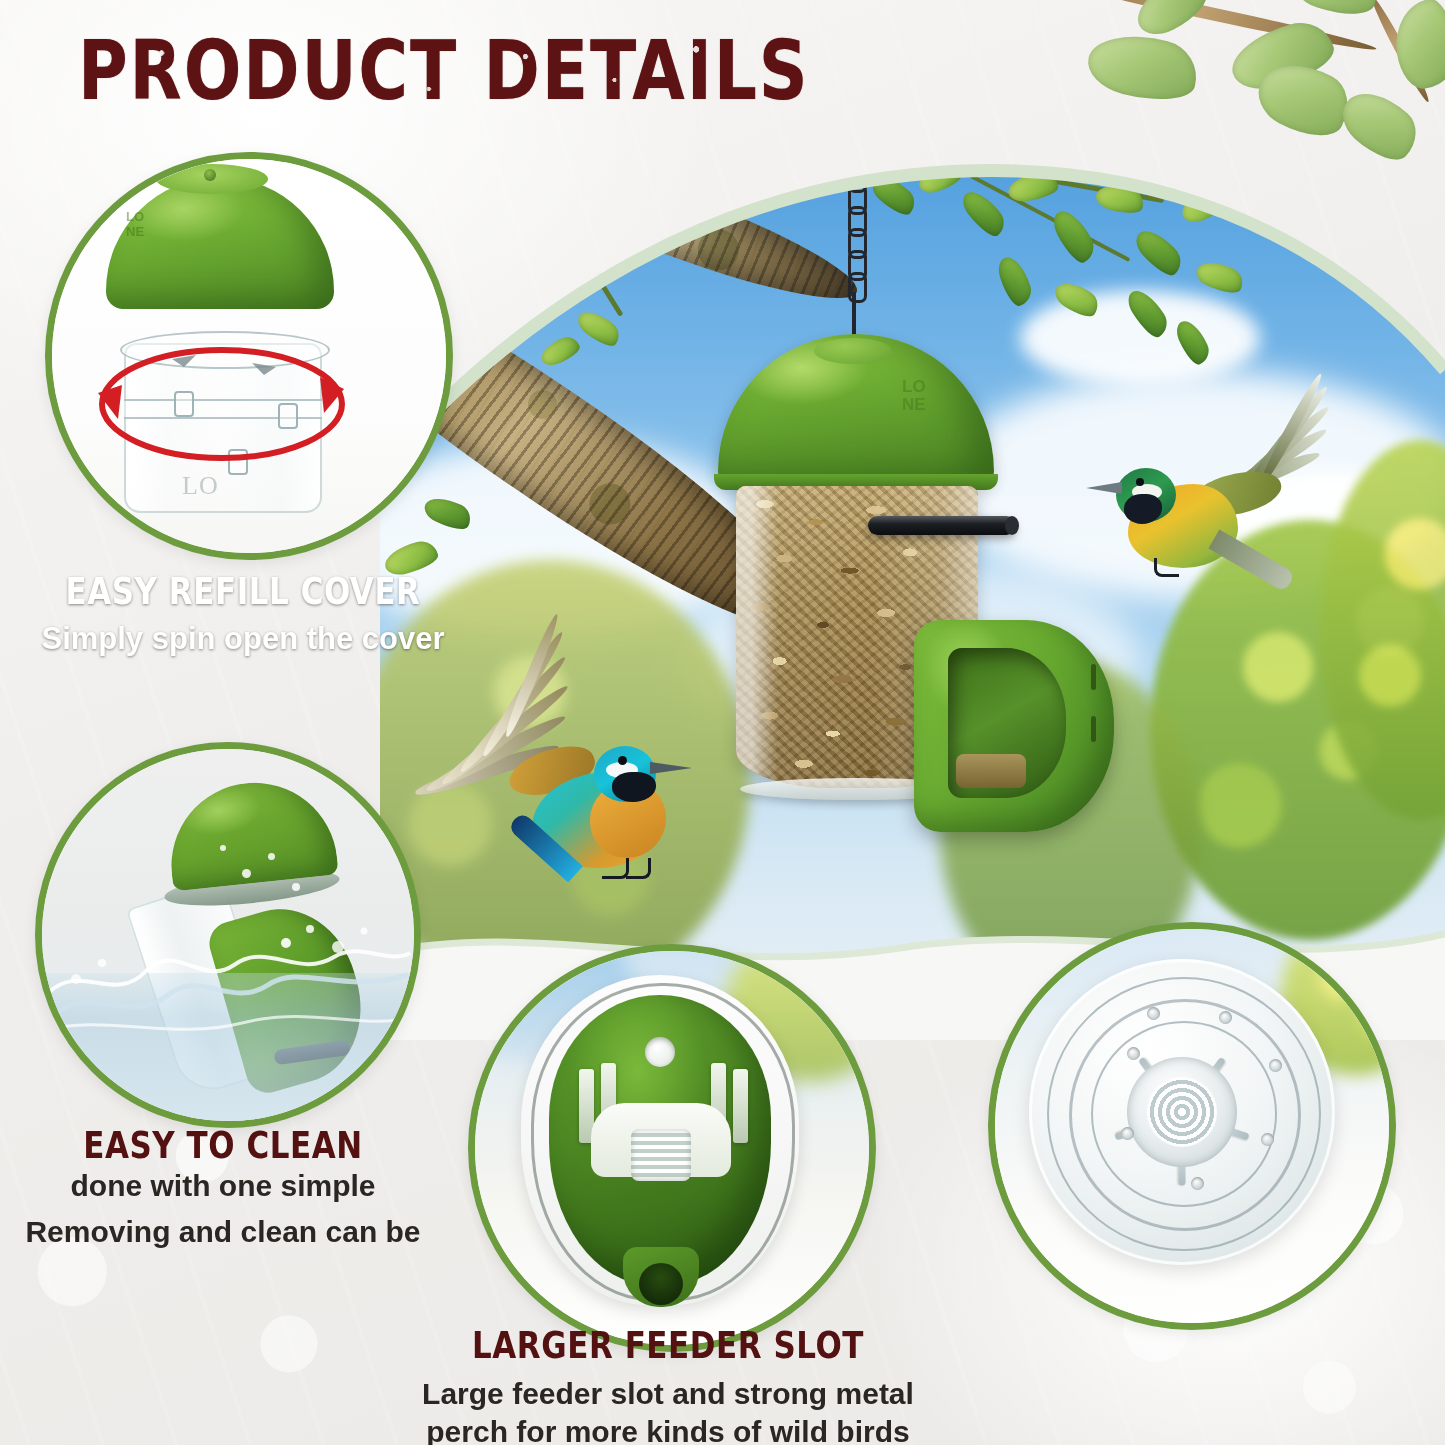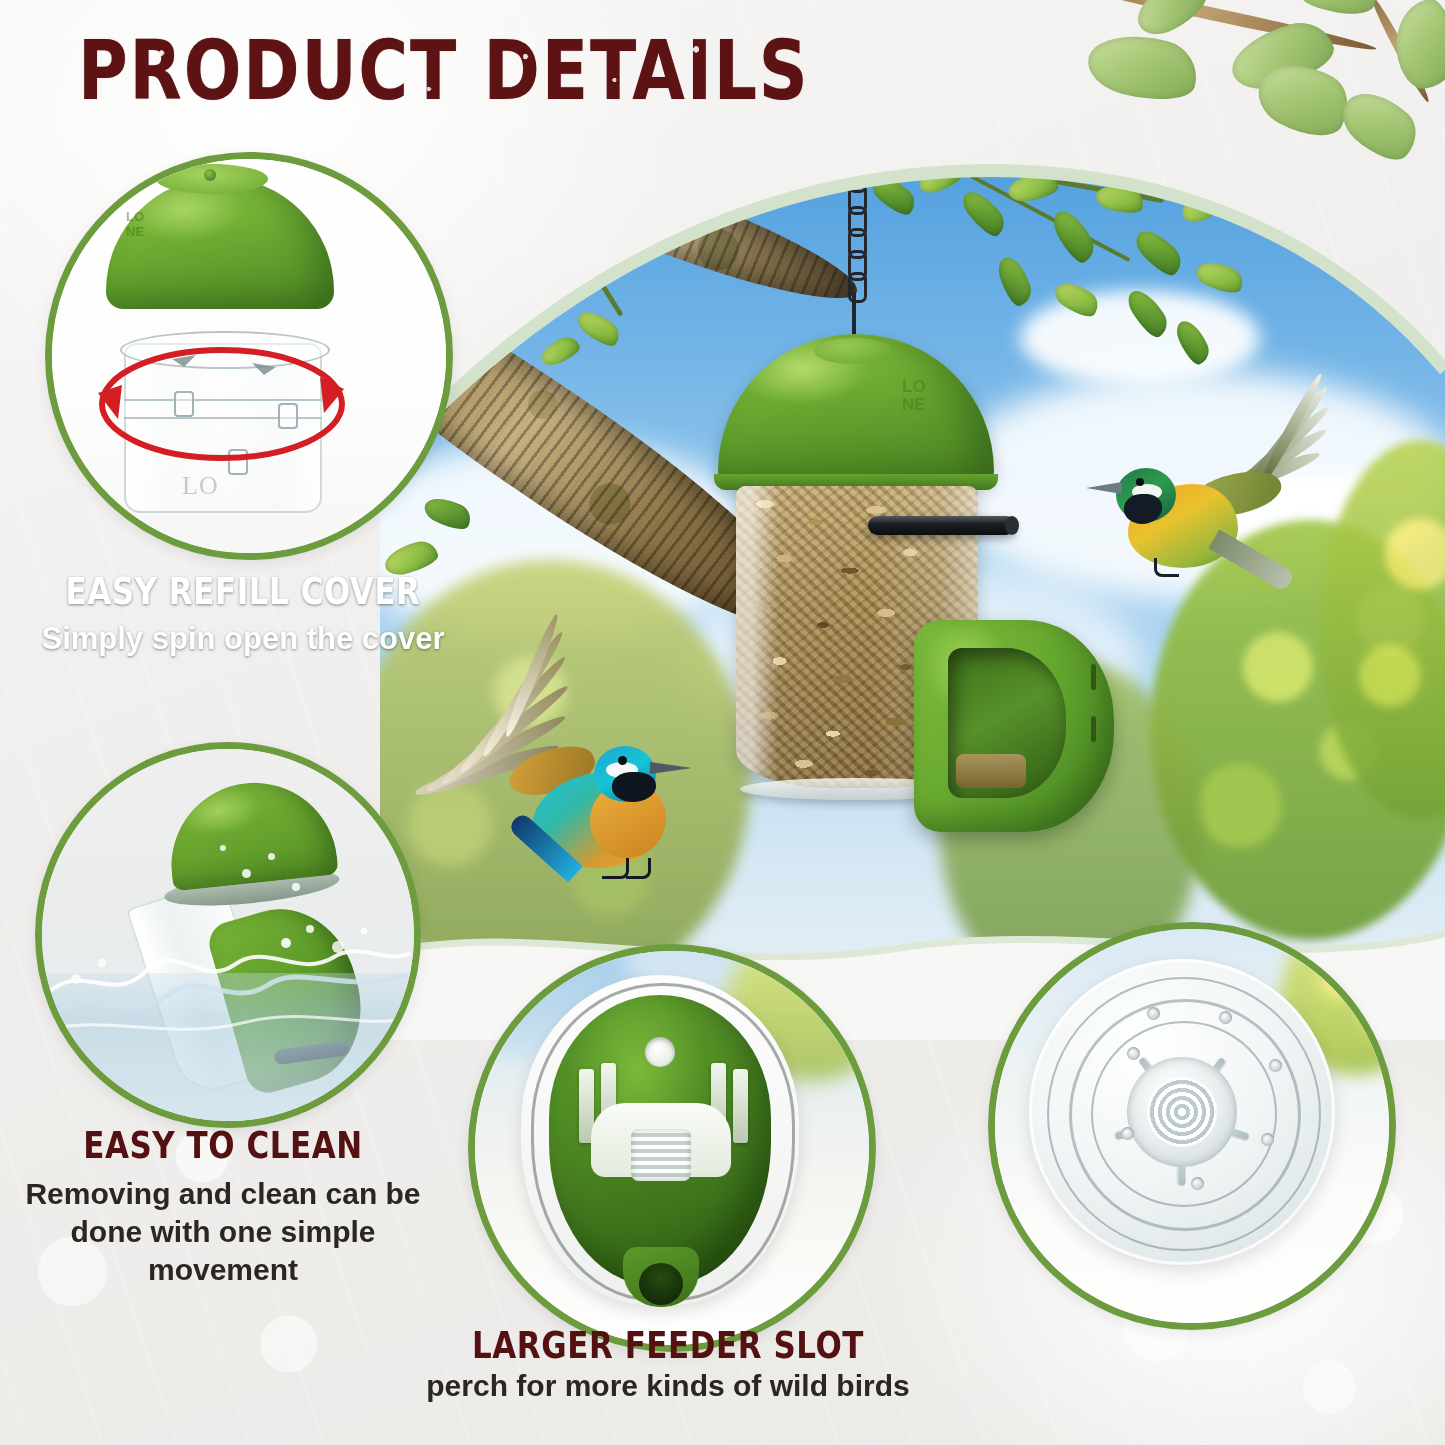--- a/index.html
+++ b/index.html
@@ -518,23 +518,22 @@
       </svg>
       <div class="wdrop" style="left:200px;top:120px;width:9px;height:9px;"></div>
       <div class="wdrop" style="left:226px;top:104px;width:7px;height:7px;"></div>
       <div class="wdrop" style="left:178px;top:96px;width:6px;height:6px;"></div>
       <div class="wdrop" style="left:250px;top:134px;width:8px;height:8px;"></div>
     </div>
   </div>
 
   <div class="cap capDark" style="left:8px;top:1124px;width:430px;">
     <div class="capH" style="font-size:37px;">EASY TO CLEAN</div>
+    <div class="capB" style="font-size:30px;line-height:1.26;">done with one simple</div>
     <div class="capB" style="font-size:30px;margin-top:8px;line-height:1.26;">Removing and clean can be</div>
-    <div class="capB" style="font-size:30px;line-height:1.26;">done with one simple</div>
-    <div class="capB" style="font-size:30px;line-height:1.26;">movement</div>
   </div>
 
   <div class="circle" style="left:468px;top:944px;width:394px;height:394px;">
     <div class="cInner">
       <div class="i3bg"></div>
       <div class="i3blur" style="left:250px;top:-20px;width:170px;height:150px;background:linear-gradient(180deg,#e2e96c,#9cba44);opacity:.8;"></div>
       <div class="i3blur" style="left:-40px;top:-30px;width:200px;height:140px;background:linear-gradient(180deg,#8ec4e8,#cfe2ef);opacity:.85;"></div>
       <div class="i3shell"></div>
       <div class="i3ringd"></div>
       <div class="i3body"></div>
@@ -545,20 +544,21 @@
       <div class="i3rail" style="left:258px;top:118px;"></div>
       <div class="i3inner"></div>
       <div class="i3thread"></div>
       <div class="i3spout"></div>
       <div class="i3spoutHole"></div>
     </div>
   </div>
 
   <div class="cap capDark" style="left:418px;top:1324px;width:500px;">
     <div class="capH" style="font-size:37px;">LARGER FEEDER SLOT</div>
+    <div class="capB" style="font-size:30px;margin-top:8px;line-height:1.26;">Large feeder slot and strong metal</div>
     <div class="capB" style="font-size:30px;line-height:1.26;">perch for more kinds of wild birds</div>
   </div>
 
   <div class="circle" style="left:988px;top:922px;width:394px;height:394px;">
     <div class="cInner">
       <div class="i4bg"></div>
       <div class="i3blur" style="left:286px;top:-14px;width:150px;height:160px;background:radial-gradient(circle at 40% 40%,#f2ef78 0 16%,rgba(0,0,0,0) 17%),radial-gradient(circle at 66% 62%,#d7e35e 0 15%,rgba(0,0,0,0) 16%),linear-gradient(180deg,#dee87a,#a5c24a);opacity:.9;filter:blur(8px);"></div>
       <div class="i4disc"></div>
       <div class="i4ring" style="left:52px;top:48px;width:270px;height:270px;"></div>
       <div class="i4ring2" style="left:74px;top:70px;width:226px;height:226px;"></div>

